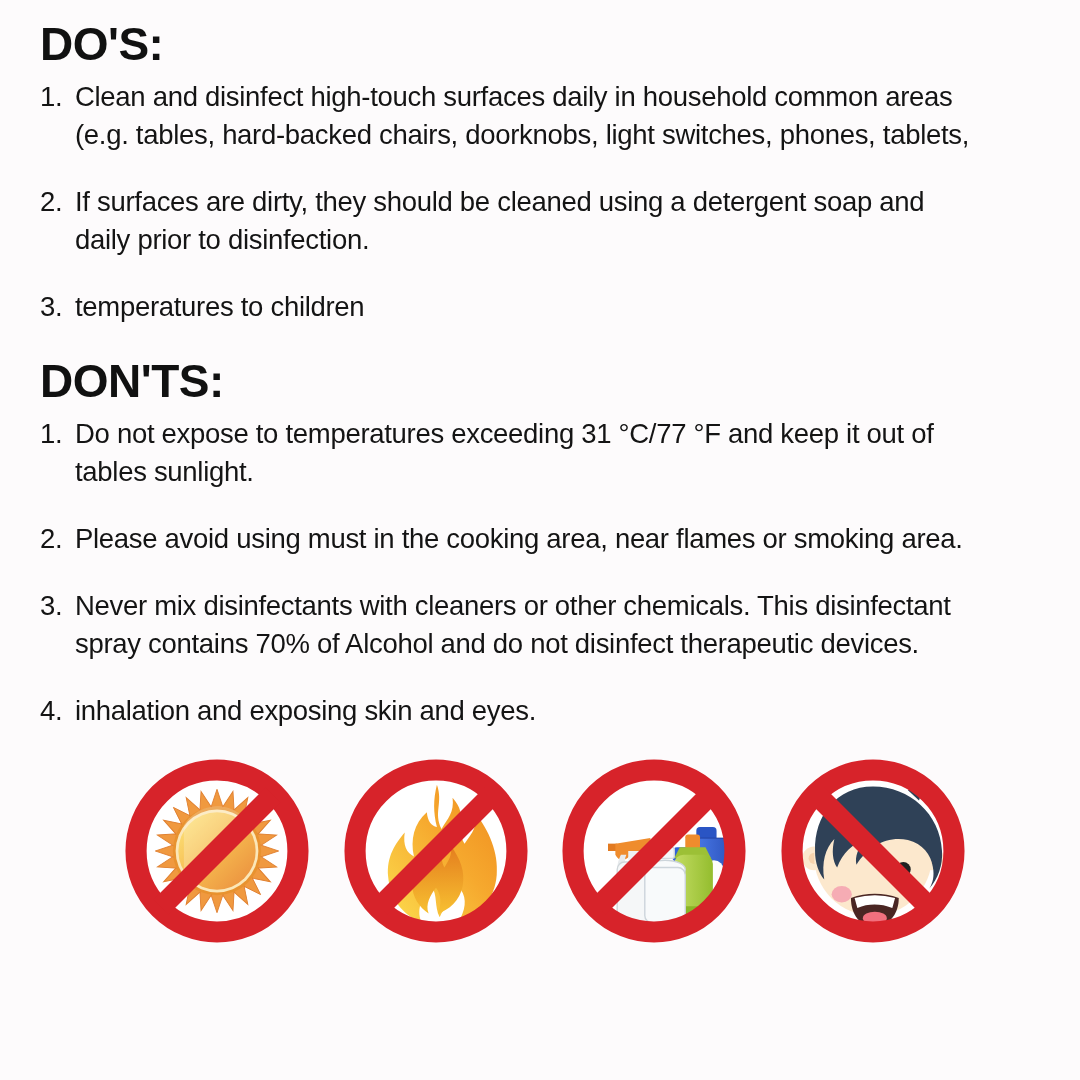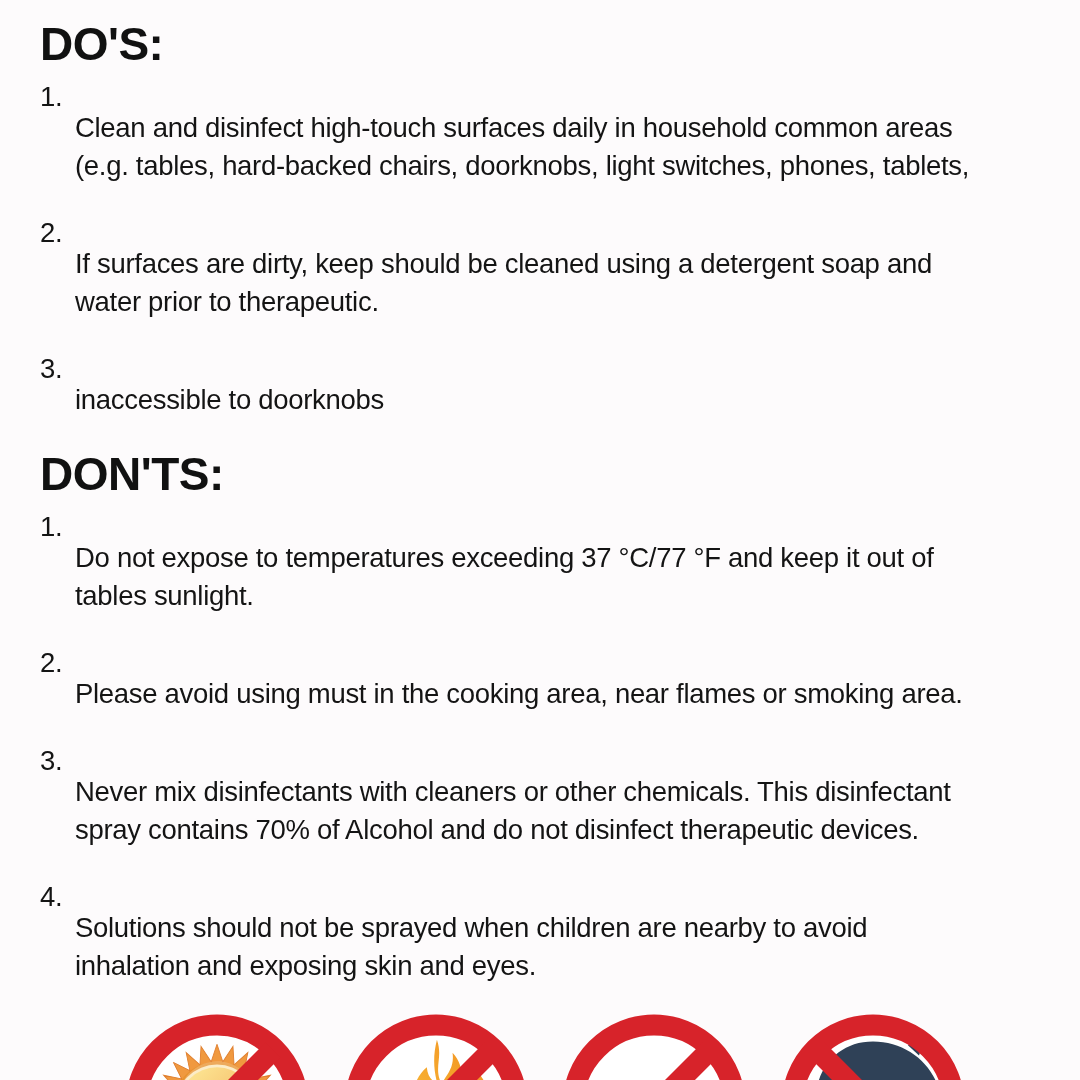--- a/index.html
+++ b/index.html
@@ -31,21 +31,21 @@
     align-items: flex-start;
     margin: 0 0 29px 0;
     font-size: 27.5px;
     line-height: 38px;
     letter-spacing: -0.3px;
   }
   .num {
     flex: none;
     width: 35px;
   }
-  .lines { flex: 1 1 auto; margin-top: 31px; }
+  .lines { flex: 1 1 auto; }
   .ln { white-space: nowrap; }
   .icons-row {
     display: flex;
     justify-content: space-between;
     padding: 0 85px;
     margin-top: 0;
   }
   figure.picon {
     margin: 0;
     width: 184px;
@@ -64,59 +64,58 @@
     <div class="item">
       <span class="num">1.</span>
       <div class="lines">
         <div class="ln">Clean and disinfect high-touch surfaces daily in household common areas</div>
         <div class="ln">(e.g. tables, hard-backed chairs, doorknobs, light switches, phones, tablets,</div>
       </div>
     </div>
     <div class="item">
       <span class="num">2.</span>
       <div class="lines">
-        <div class="ln">If surfaces are dirty, keep should be cleaned using a detergent soap and</div>
-        <div class="ln">water prior to therapeutic.</div>
+        <div class="ln">If surfaces are dirty, they should be cleaned using a detergent soap and</div>
+        <div class="ln">daily prior to disinfection.</div>
       </div>
     </div>
     <div class="item">
       <span class="num">3.</span>
       <div class="lines">
-        <div class="ln">inaccessible to doorknobs</div>
+        <div class="ln">temperatures to children</div>
       </div>
     </div>
   </div>
 
   <h1 class="section-heading">DON'TS:</h1>
 
   <div class="list">
     <div class="item">
       <span class="num">1.</span>
       <div class="lines">
-        <div class="ln">Do not expose to temperatures exceeding 37 °C/77 °F and keep it out of</div>
+        <div class="ln">Do not expose to temperatures exceeding 31 °C/77 °F and keep it out of</div>
         <div class="ln">tables sunlight.</div>
       </div>
     </div>
     <div class="item">
       <span class="num">2.</span>
       <div class="lines">
         <div class="ln">Please avoid using must in the cooking area, near flames or smoking area.</div>
       </div>
     </div>
     <div class="item">
       <span class="num">3.</span>
       <div class="lines">
         <div class="ln">Never mix disinfectants with cleaners or other chemicals. This disinfectant</div>
         <div class="ln">spray contains 70% of Alcohol and do not disinfect therapeutic devices.</div>
       </div>
     </div>
     <div class="item">
       <span class="num">4.</span>
       <div class="lines">
-        <div class="ln">Solutions should not be sprayed when children are nearby to avoid</div>
         <div class="ln">inhalation and exposing skin and eyes.</div>
       </div>
     </div>
   </div>
 
   <div class="icons-row">
 
     <figure class="picon" aria-label="no-direct-sunlight-icon">
       <svg viewBox="0 0 200 200">
         <defs>

